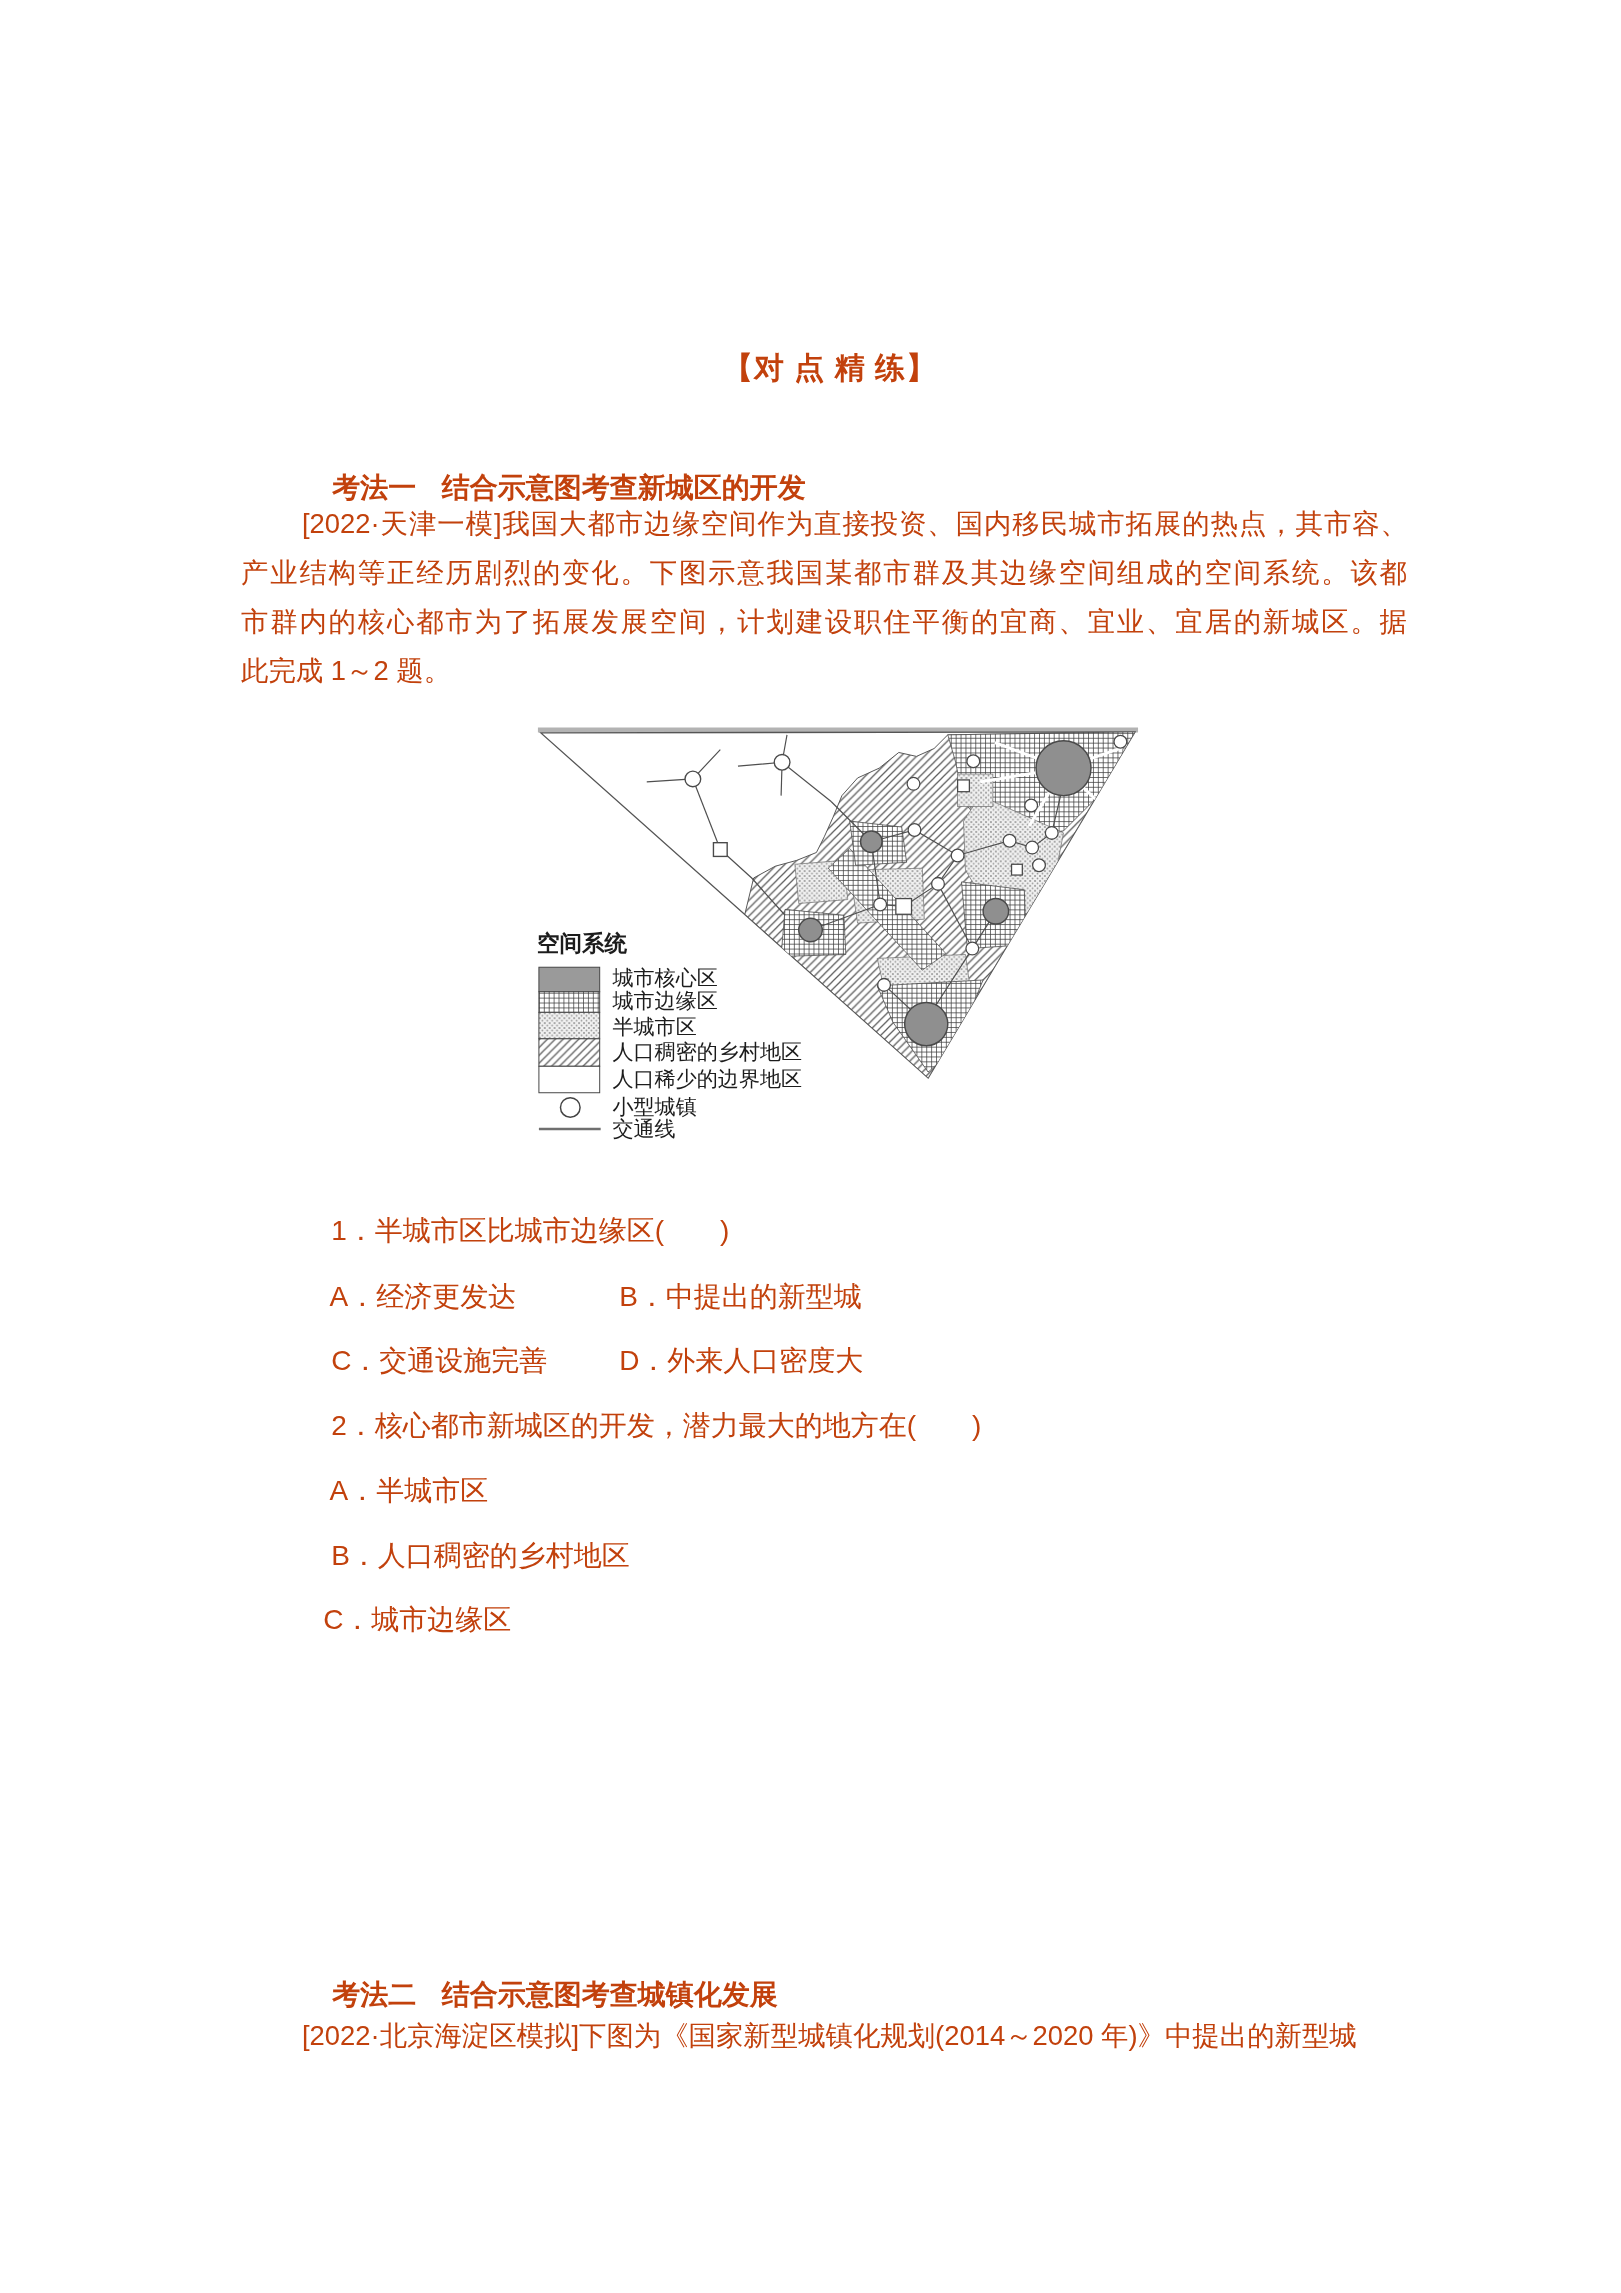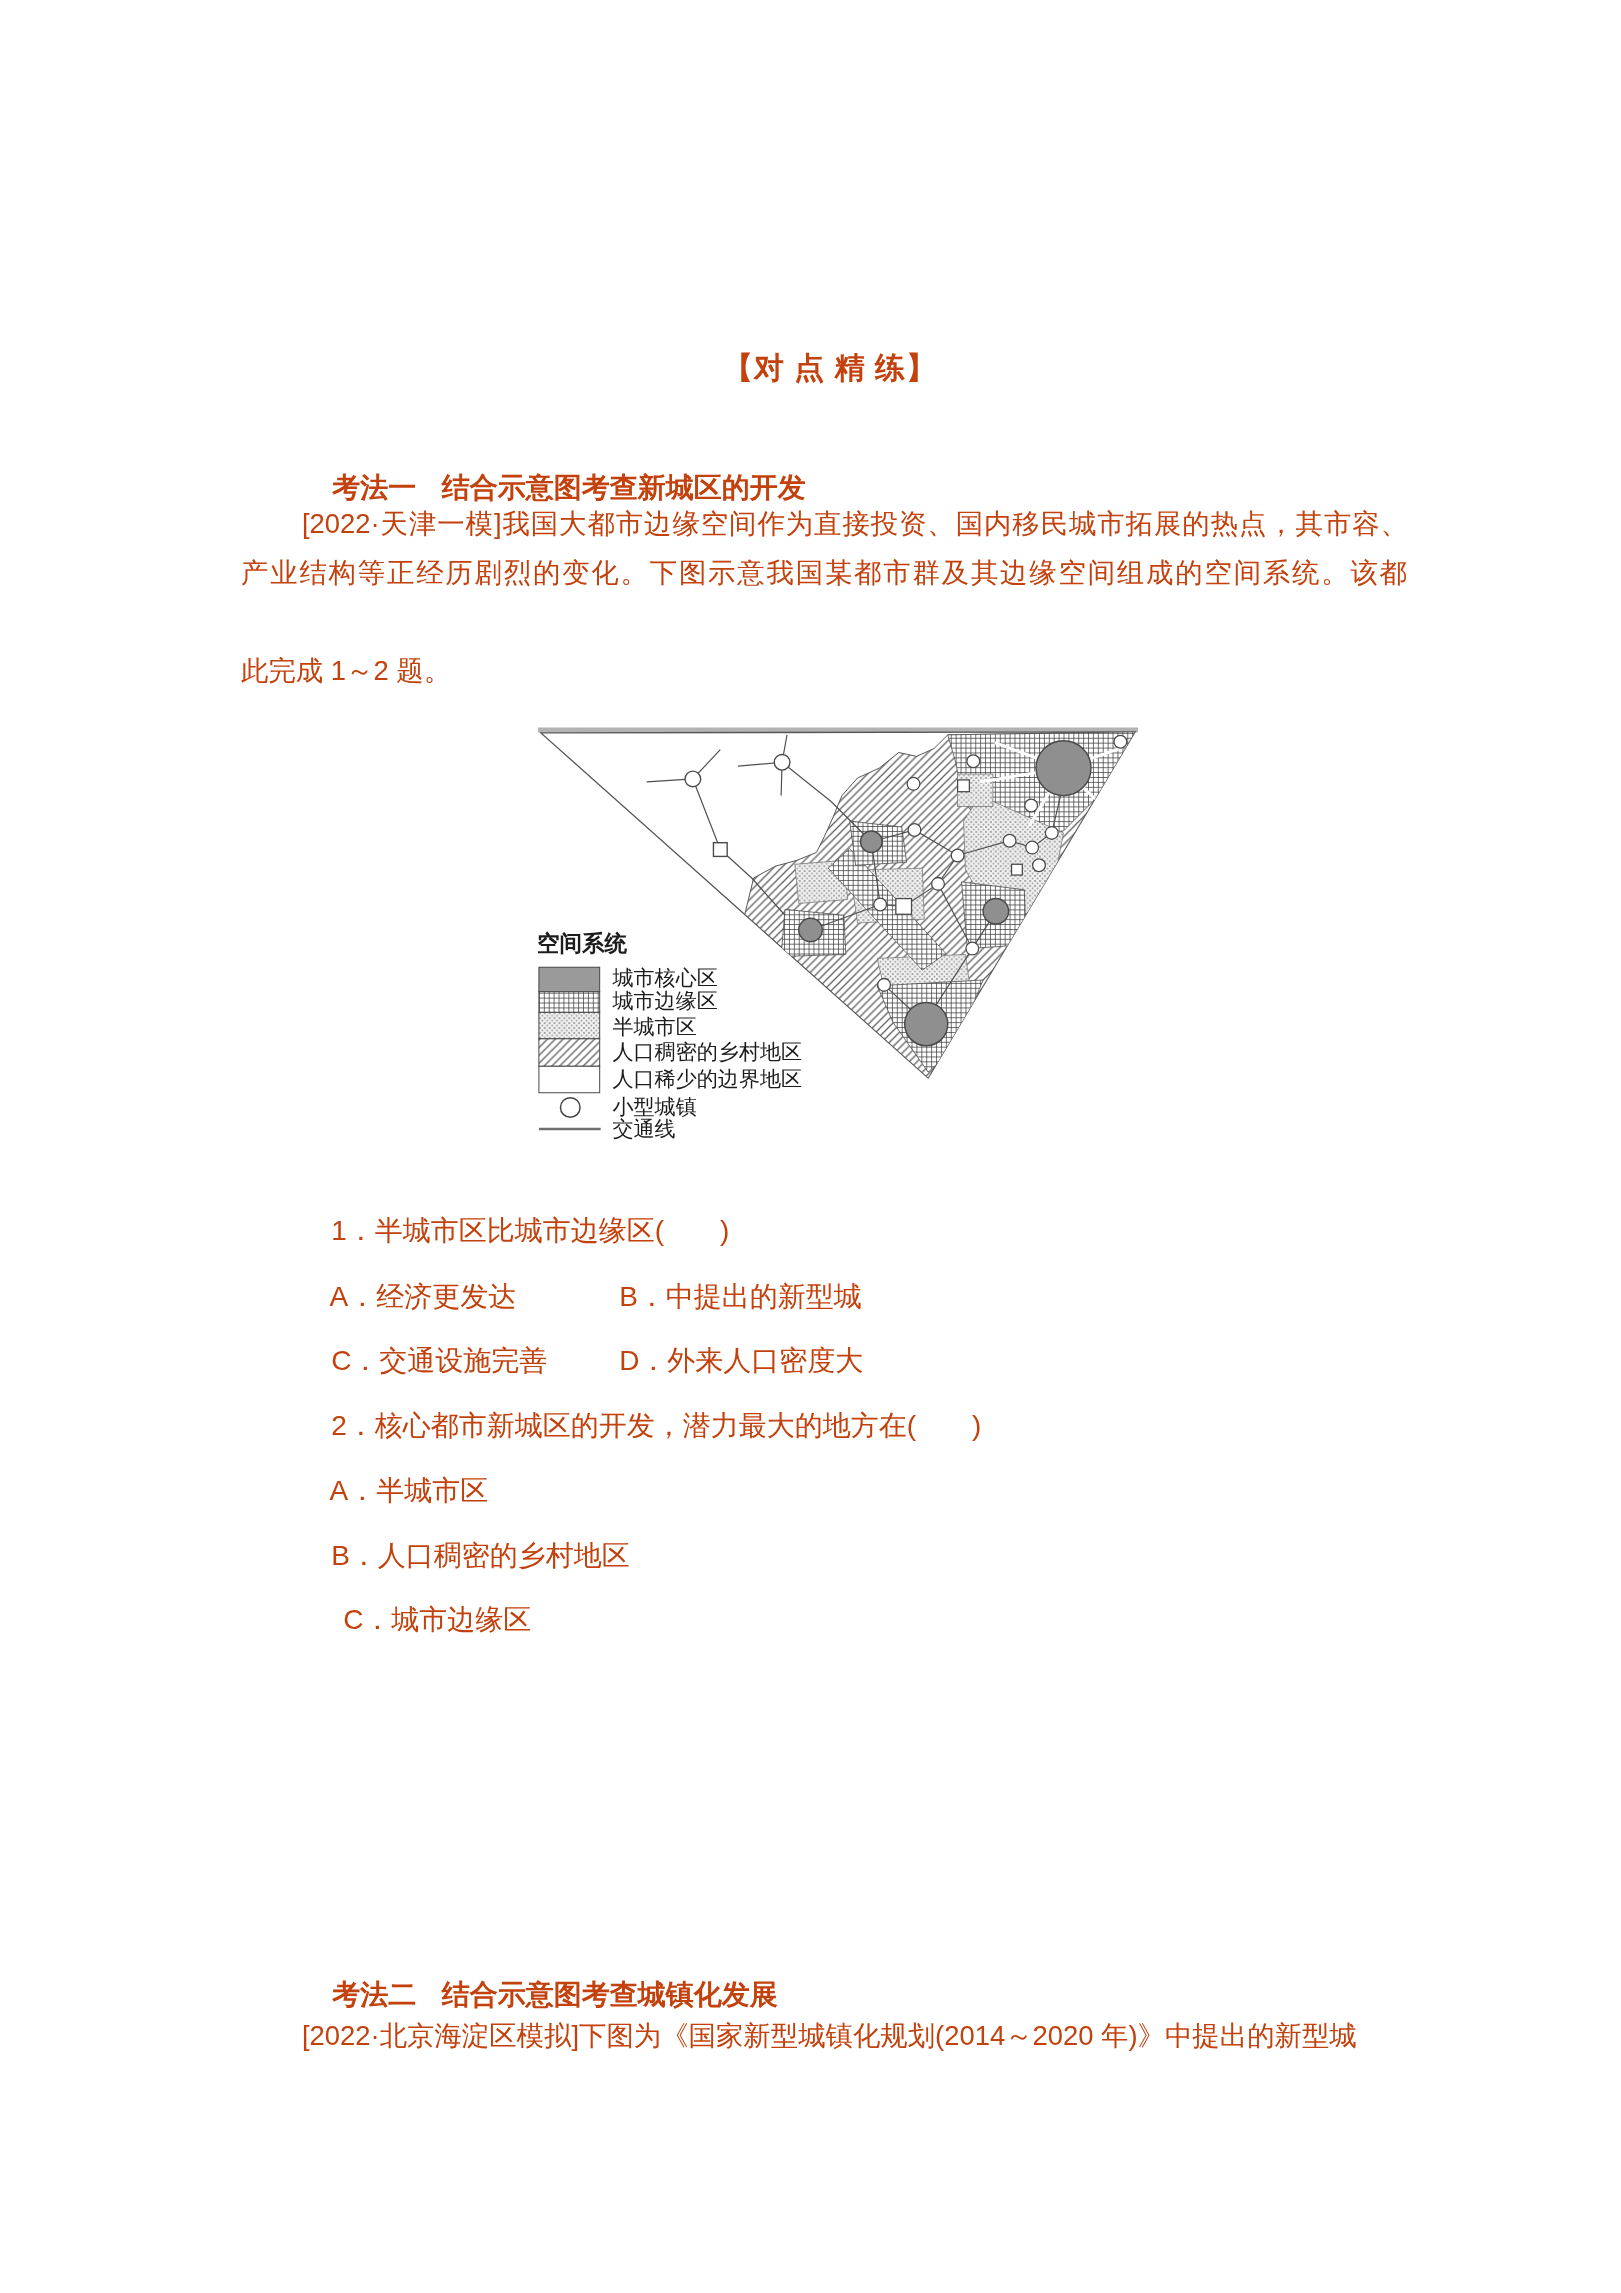--- a/index.html
+++ b/index.html
@@ -23,40 +23,41 @@
   #p1l4{top:654px;left:241px;}
   #figure{position:absolute;top:723px;left:534px;width:606px;height:461px;}
   #q1{top:1181px;left:300px;}
   #q1a{top:1247px;left:300px;}
   #q1b{top:1247px;left:588px;}
   #q1c{top:1311px;left:300px;}
   #q1d{top:1311px;left:588px;}
   #q2{top:1376px;left:300px;}
   #q2a{top:1441px;left:300px;}
   #q2b{top:1506px;left:300px;}
-  #q2c{top:1570px;left:312px;}
+  #q2c{top:1570px;left:292px;}
   #q2d{top:1635px;left:300px;}
   #h2{top:1945px;left:301px;}
   #h2 .gap{margin-left:25.5px;}
   #p2l1{top:2019px;left:302px;}
   svg text{font-family:"Liberation Sans","DejaVu Sans",sans-serif;fill:#1c1c1c;}
 </style>
 </head>
 <body>
 
 <div class="page">
 
   <div id="title" class="t">【对 点 精 练】</div>
 
   <div id="h1" class="t body29 bold">
     <span>考法一</span><span class="gap">结合示意图考查新城区的开发</span>
   </div>
 
   <div id="p1l1" class="t body28 just">[2022·天津一模]我国大都市边缘空间作为直接投资、国内移民城市拓展的热点，其市容、</div>
   <div id="p1l2" class="t body28 just">产业结构等正经历剧烈的变化。下图示意我国某都市群及其边缘空间组成的空间系统。该都</div>
+  <div id="p1l3" class="t body28 just">市群内的核心都市为了拓展发展空间，计划建设职住平衡的宜商、宜业、宜居的新城区。据</div>
   <div id="p1l4" class="t body28">此完成 1～2 题。</div>
 
   <div id="figure">
     <svg width="606" height="461" viewBox="0 0 618 470">
       <defs>
         <clipPath id="triClip">
             <path d="M7,10 L613,9 L402,362 Z"></path>
           </clipPath>
         <pattern id="hatch" width="8" height="8" patternUnits="userSpaceOnUse">
           <rect width="8" height="8" fill="#ffffff"></rect>

